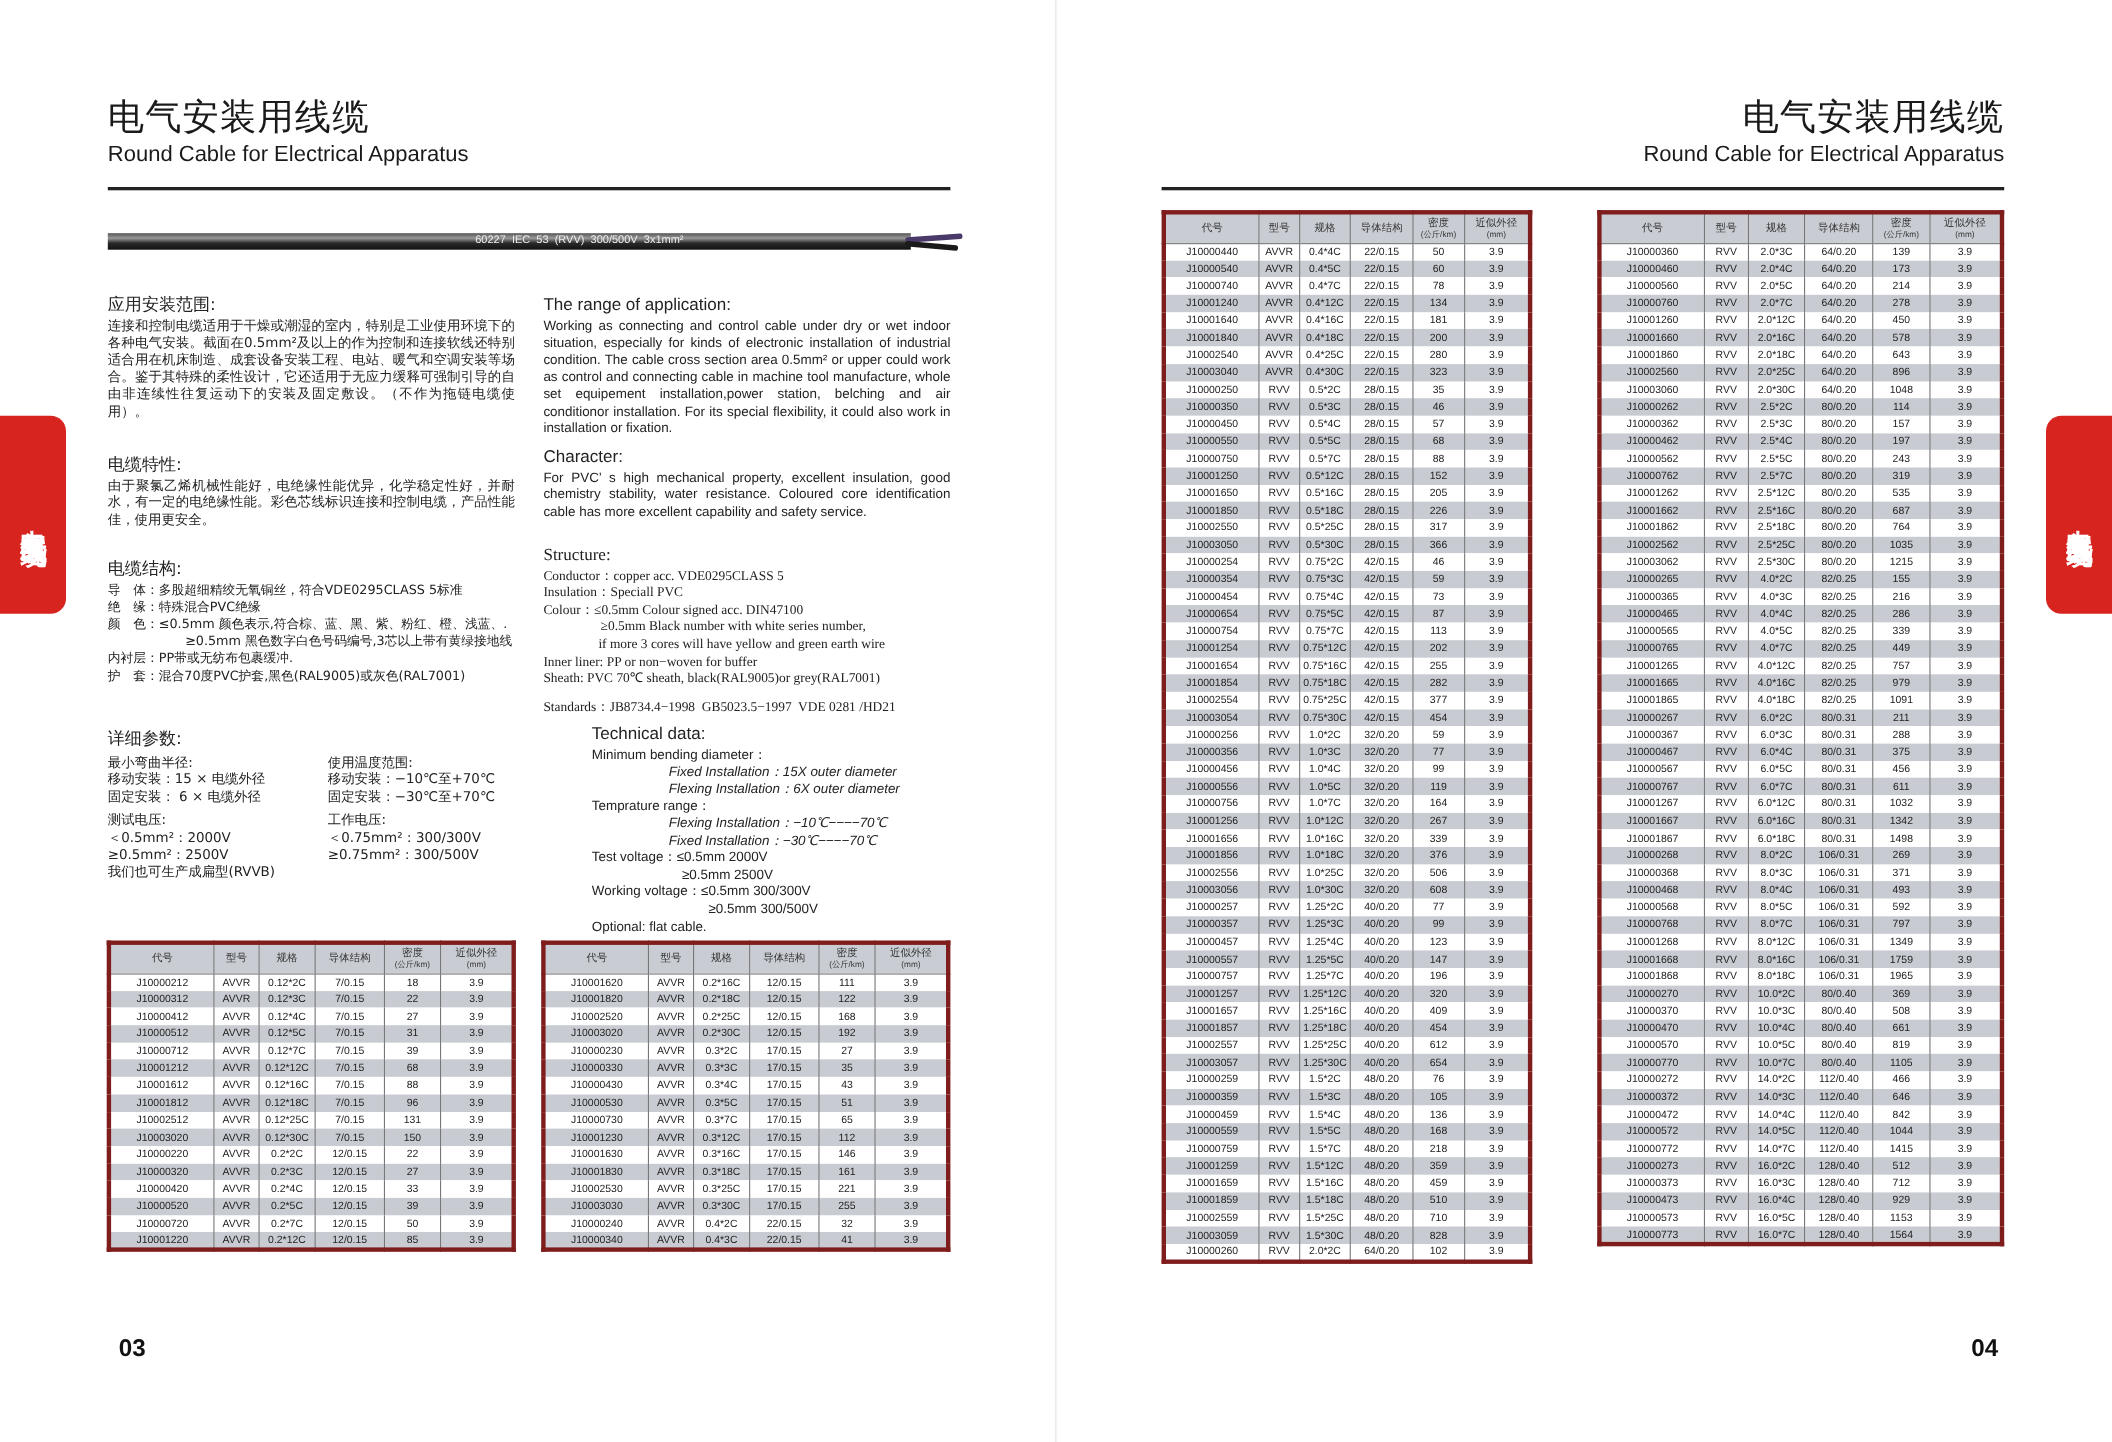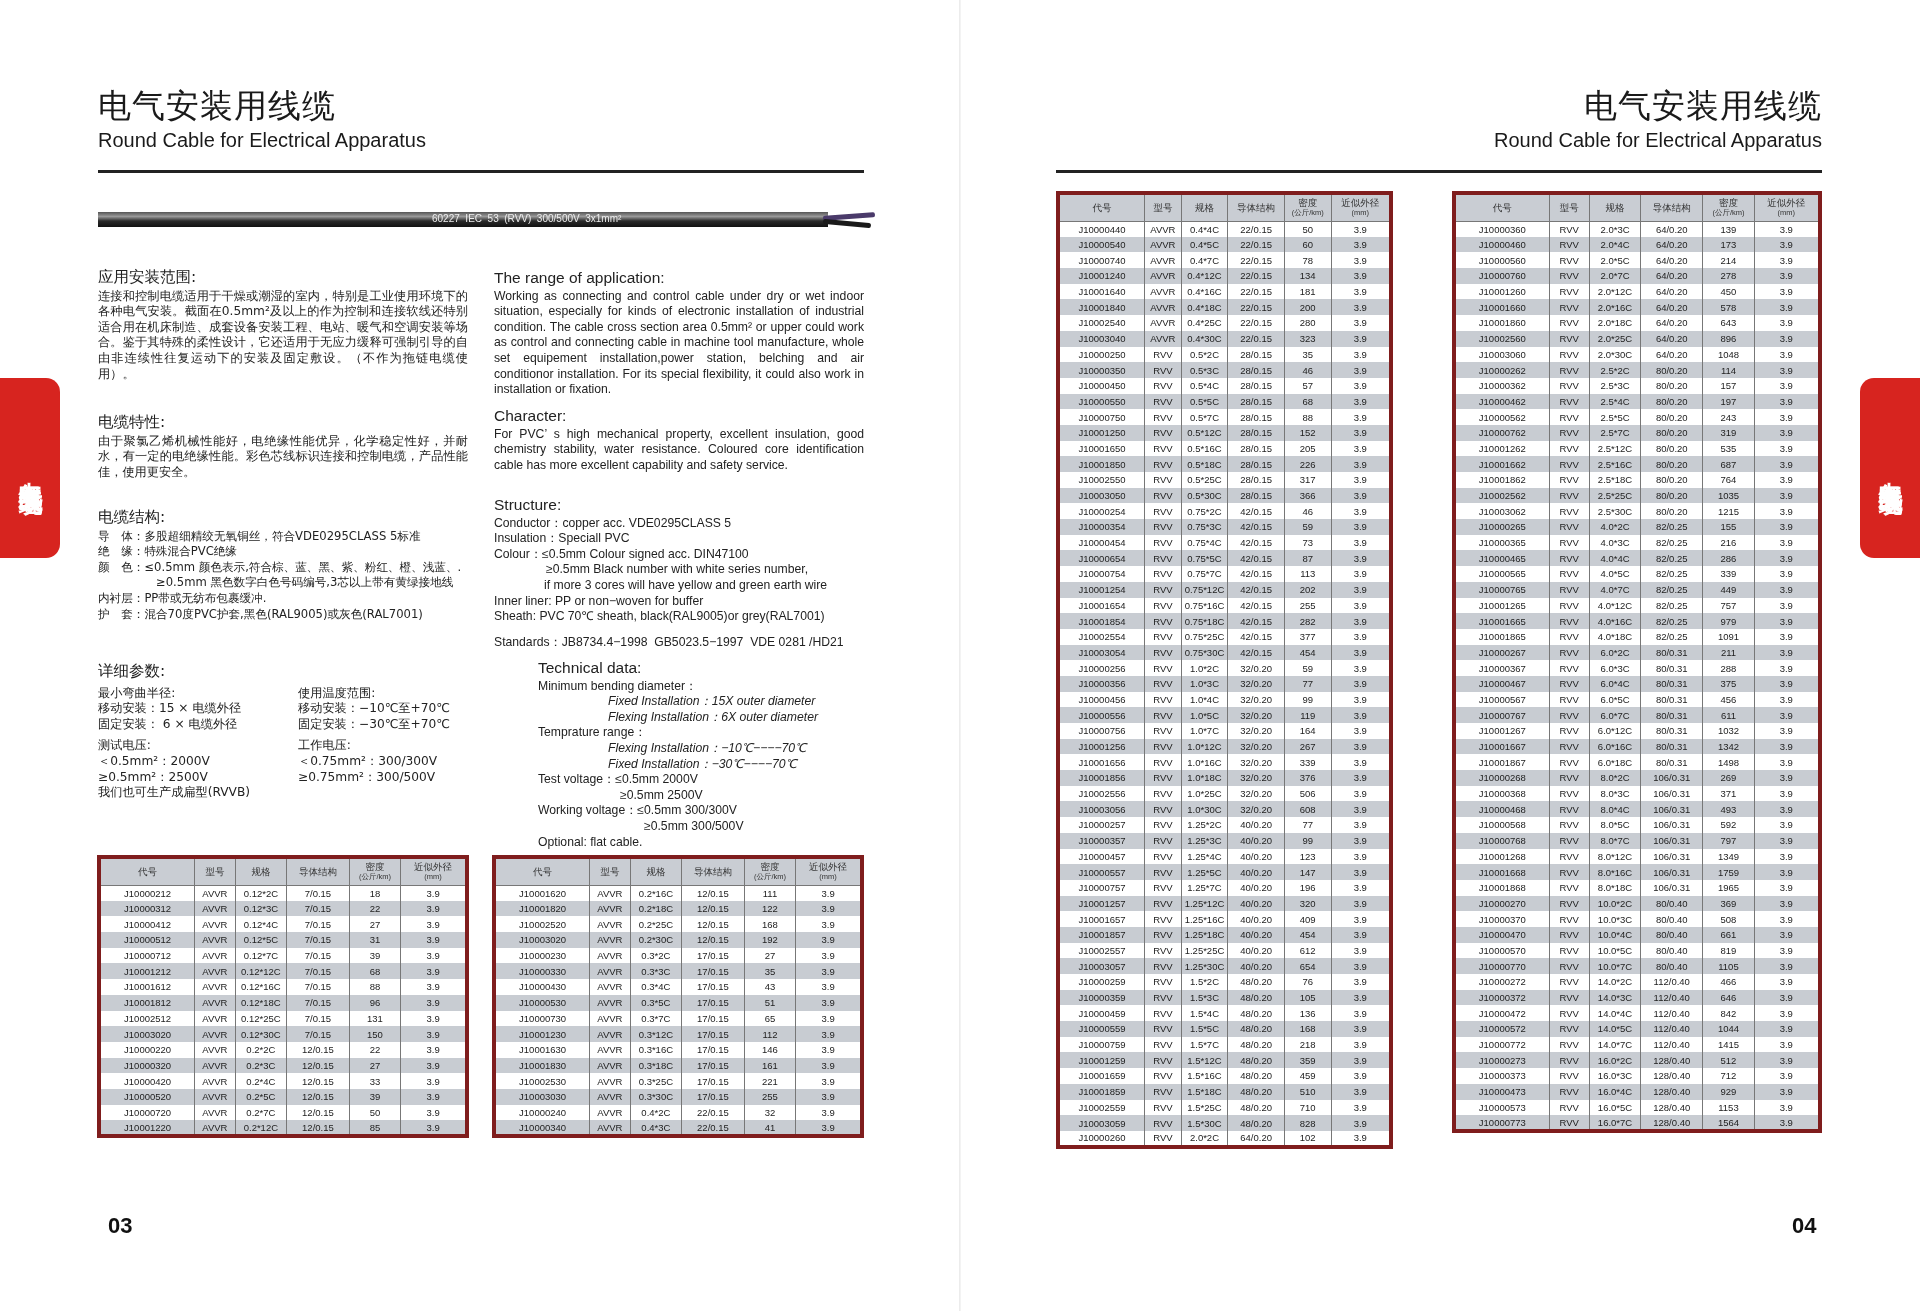--- a/index.html
+++ b/index.html
@@ -25,21 +25,21 @@
   .core1 { position: absolute; left: 725px; top: 2px; width: 52px; height: 5px; background: #4a3a6a; transform: rotate(-4deg); border-radius: 2px; }
   .core2 { position: absolute; left: 725px; top: 9px; width: 48px; height: 5px; background: #1a1a1a; transform: rotate(5deg); border-radius: 2px; }
 
   .sec { position: absolute; font-size: 12.2px; line-height: 15.6px; color: #222; }
   .sec h3 { font-size: 15.5px; font-weight: normal; margin-bottom: 3px; color: #222; }
   .sec p { text-align: justify; }
   .en { font-family: "Liberation Sans", sans-serif; }
   .cn { font-family: "DejaVu Sans", sans-serif; }
   .line { white-space: pre; }
   .indent1 { padding-left: 70px; font-style: italic; }
-  .indent2 { padding-left: 58px; }
+  .indent2 { padding-left: 58px; text-align: center; }
 
   .params { position: absolute; left: 98px; top: 664px; width: 400px; font-size: 12.2px; line-height: 15.6px; }
   .params h3 { font-size: 15.5px; font-weight: normal; margin-bottom: 6px; }
   .pgrid { display: grid; grid-template-columns: 200px 200px; row-gap: 6px; }
 
   table.spec { position: absolute; border-collapse: collapse; font-family: "Liberation Sans", sans-serif; font-size: 9.5px;
                border: 4px solid #7f1d1d; }
   table.spec th { background: #c9cdd3; font-weight: normal; font-size: 9.5px; height: 28px; border: 1px solid #777; color: #333; line-height: 10px; }
   table.spec th small { font-size: 7.5px; display: block; }
   table.spec td { border-left: 1px solid #777; border-right: 1px solid #777; text-align: center; height: 15.7px; color: #222; }
@@ -114,21 +114,21 @@
   </div>
 
   <div class="sec en" style="left:494px; top:270px; width:370px;">
     <h3>The range of application:</h3>
     <p>Working as connecting and control cable under dry or wet indoor situation, especially for kinds of electronic installation of industrial condition. The cable cross section area 0.5mm² or upper could work as control and connecting cable in machine tool manufacture, whole set equipement installation,power station, belching and air conditionor installation. For its special flexibility, it could also work in installation or fixation.</p>
   </div>
   <div class="sec en" style="left:494px; top:408px; width:370px;">
     <h3>Character:</h3>
     <p>For PVC’ s high mechanical property, excellent insulation, good chemistry stability, water resistance. Coloured core identification cable has more excellent capability and safety service.</p>
   </div>
-  <div class="sec en" style="left:494px; top:497px; width:380px;">
+  <div class="sec en" style="left:494px; top:497px; width:380px;font-family:Liberation Serif, serif;">
     <h3>Structure:</h3>
     <div class="line">Conductor：copper acc. VDE0295CLASS 5</div>
     <div class="line">Insulation：Speciall PVC</div>
     <div class="line">Colour：≤0.5mm Colour signed acc. DIN47100</div>
     <div class="line" style="padding-left:52px;">≥0.5mm Black number with white series number,</div>
     <div class="line" style="padding-left:50px;">if more 3 cores will have yellow and green earth wire</div>
     <div class="line">Inner liner: PP or non−woven for buffer</div>
     <div class="line">Sheath: PVC 70℃ sheath, black(RAL9005)or grey(RAL7001)</div>
     <div class="line" style="margin-top:10px;">Standards：JB8734.4−1998  GB5023.5−1997  VDE 0281 /HD21</div>
   </div>

